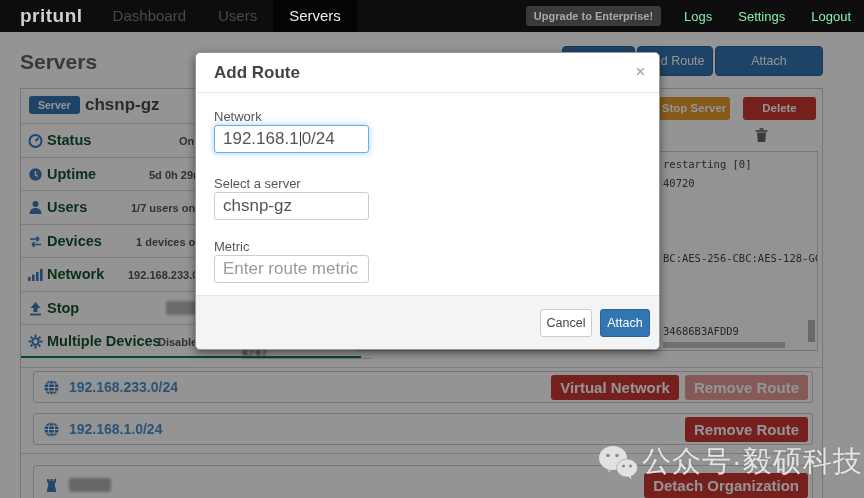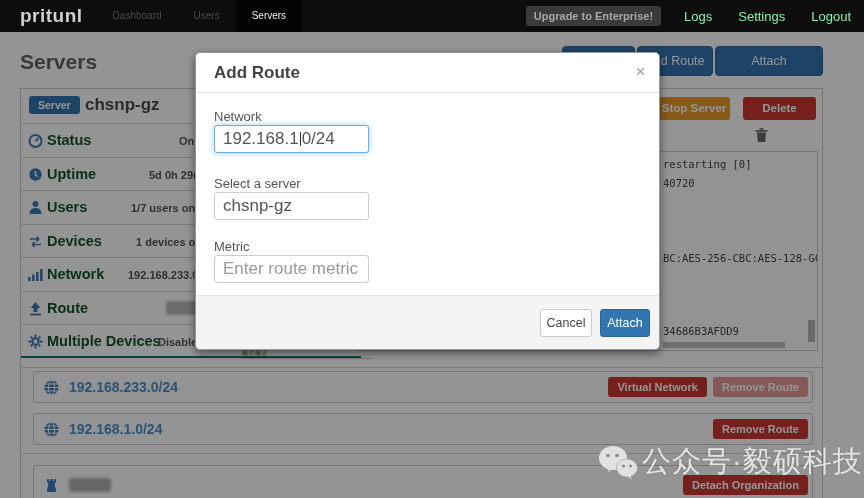--- a/index.html
+++ b/index.html
@@ -3,21 +3,21 @@
 <meta charset="utf-8">
 <style>
   * { margin:0; padding:0; box-sizing:border-box; }
   html,body { background:#222; }
   body { font-family:"Liberation Sans","DejaVu Sans",sans-serif; }
   .screen { position:relative; width:864px; height:498px; background:#fff; overflow:hidden; margin:0 auto; }
 
   
   .navbar { position:absolute; top:0; left:0; width:864px; height:32px; background:#0d0d0d; z-index:10; display:flex; align-items:center; }
   .brand { color:#cfcfcf; font-weight:bold; font-size:19px; margin-left:20px; letter-spacing:.5px; }
-  .nav-item { color:#4a4a4a; font-size:10px; padding:0 16px; height:32px; line-height:32px; cursor:pointer; }
+  .nav-item { color:#4a4a4a; font-size:15px; padding:0 16px; height:32px; line-height:32px; cursor:pointer; }
   .nav-item.first { margin-left:14px; }
   .nav-item.active { background:#040404; color:#ededed; }
   .nav-right { margin-left:auto; display:flex; align-items:center; }
   .upgrade-btn { background:#3a3a3a; color:#a8a8a8; font-size:11px; font-weight:bold; border-radius:3px; padding:4px 8px; margin-right:10px; cursor:pointer; }
   .nav-link { color:#86efac; font-size:13px; padding:0 13px; cursor:pointer; }
 
   
   .page-title { position:absolute; left:20px; top:50px; font-size:21px; font-weight:bold; color:#62626a; }
   .top-btn { position:absolute; top:46px; height:30px; background:#3276b1; color:#fff; font-size:12.5px; border:1px solid #2a659a; border-radius:4px; text-align:center; line-height:28px; cursor:pointer; }
   .btn-add-server { left:562px; width:73px; }
@@ -48,21 +48,21 @@
   .vscroll { position:absolute; right:2px; top:168px; width:7px; height:22px; background:#b6b6b6; cursor:pointer; }
   .hscroll { position:absolute; left:306px; bottom:2px; width:122px; height:6px; background:#c2c2c2; cursor:pointer; }
 
   .wide-divider { position:absolute; left:0; width:100%; border-top:1px solid #d8d8d8; }
 
   
   .route-box { position:absolute; left:12px; width:780px; height:32px; border:1px solid #ccc; border-radius:3px; display:flex; align-items:center; }
   .globe-icon, .rook-icon { width:15px; height:15px; margin-left:10px; flex:0 0 auto; }
   .route-net { margin-left:10px; font-size:14px; font-weight:bold; color:#4a90cc; }
   .route-btns { margin-left:auto; display:flex; gap:6px; padding-right:4px; }
-  .red-btn { background:#cc3732; color:#fff; font-size:11px; font-weight:bold; border-radius:3px; padding:4px 9px; text-align:center; cursor:pointer; white-space:nowrap; }
+  .red-btn { background:#cc3732; color:#fff; font-size:15px; font-weight:bold; border-radius:3px; padding:4px 9px; text-align:center; cursor:pointer; white-space:nowrap; }
   .red-btn.disabled { opacity:.5; cursor:default; }
   .org-blur { width:42px; height:14px; margin-left:10px; background:#b0b0b0; border-radius:3px; filter:blur(1.5px); }
 
   
   .backdrop { position:absolute; left:0; top:32px; width:864px; height:466px; background:rgba(0,0,0,0.42); z-index:50; }
 
   
   .modal { position:absolute; left:195px; top:52px; width:465px; height:298px; background:#fff; border:1px solid #999; border-radius:5px; box-shadow:0 3px 9px rgba(0,0,0,.5); z-index:60; }
   .modal-header { position:relative; height:40px; border-bottom:1px solid #e5e5e5; }
   .modal-title { position:absolute; left:18px; top:10px; font-size:17px; font-weight:bold; color:#444; }
@@ -154,21 +154,21 @@
           <rect x="12" y="2" width="2.6" height="12" fill="#3b7ab8"></rect>
         </svg>
       <div class="info-label">Network</div>
       <div class="info-value" style="left:107px;">192.168.233.0/24</div>
     </div>
     <div class="info-row" style="top:201.5px;">
       <svg class="info-icon" viewBox="0 0 15 15">
           <path d="M7.5 1 L12.5 7 H9.5 V11 H5.5 V7 H2.5 Z" fill="#3b7ab8"></path>
           <path d="M2 13.5 H13" stroke="#3b7ab8" stroke-width="1.8"></path>
         </svg>
-      <div class="info-label">Route</div>
+      <div class="info-label">Stop</div>
       <div class="blur-box" style="left:145px; top:9px; width:72px; height:14px;"></div>
     </div>
     <div class="info-row" style="top:235px; border-bottom:2px solid #0f766e;">
       <svg class="info-icon" viewBox="0 0 15 15">
           <circle cx="7.5" cy="7.5" r="3.2" fill="none" stroke="#3b7ab8" stroke-width="2"></circle>
           <g stroke="#3b7ab8" stroke-width="2">
             <path d="M7.5 0.5 V3"></path>
             <path d="M7.5 12 V14.5"></path>
             <path d="M0.5 7.5 H3"></path>
             <path d="M12 7.5 H14.5"></path>

